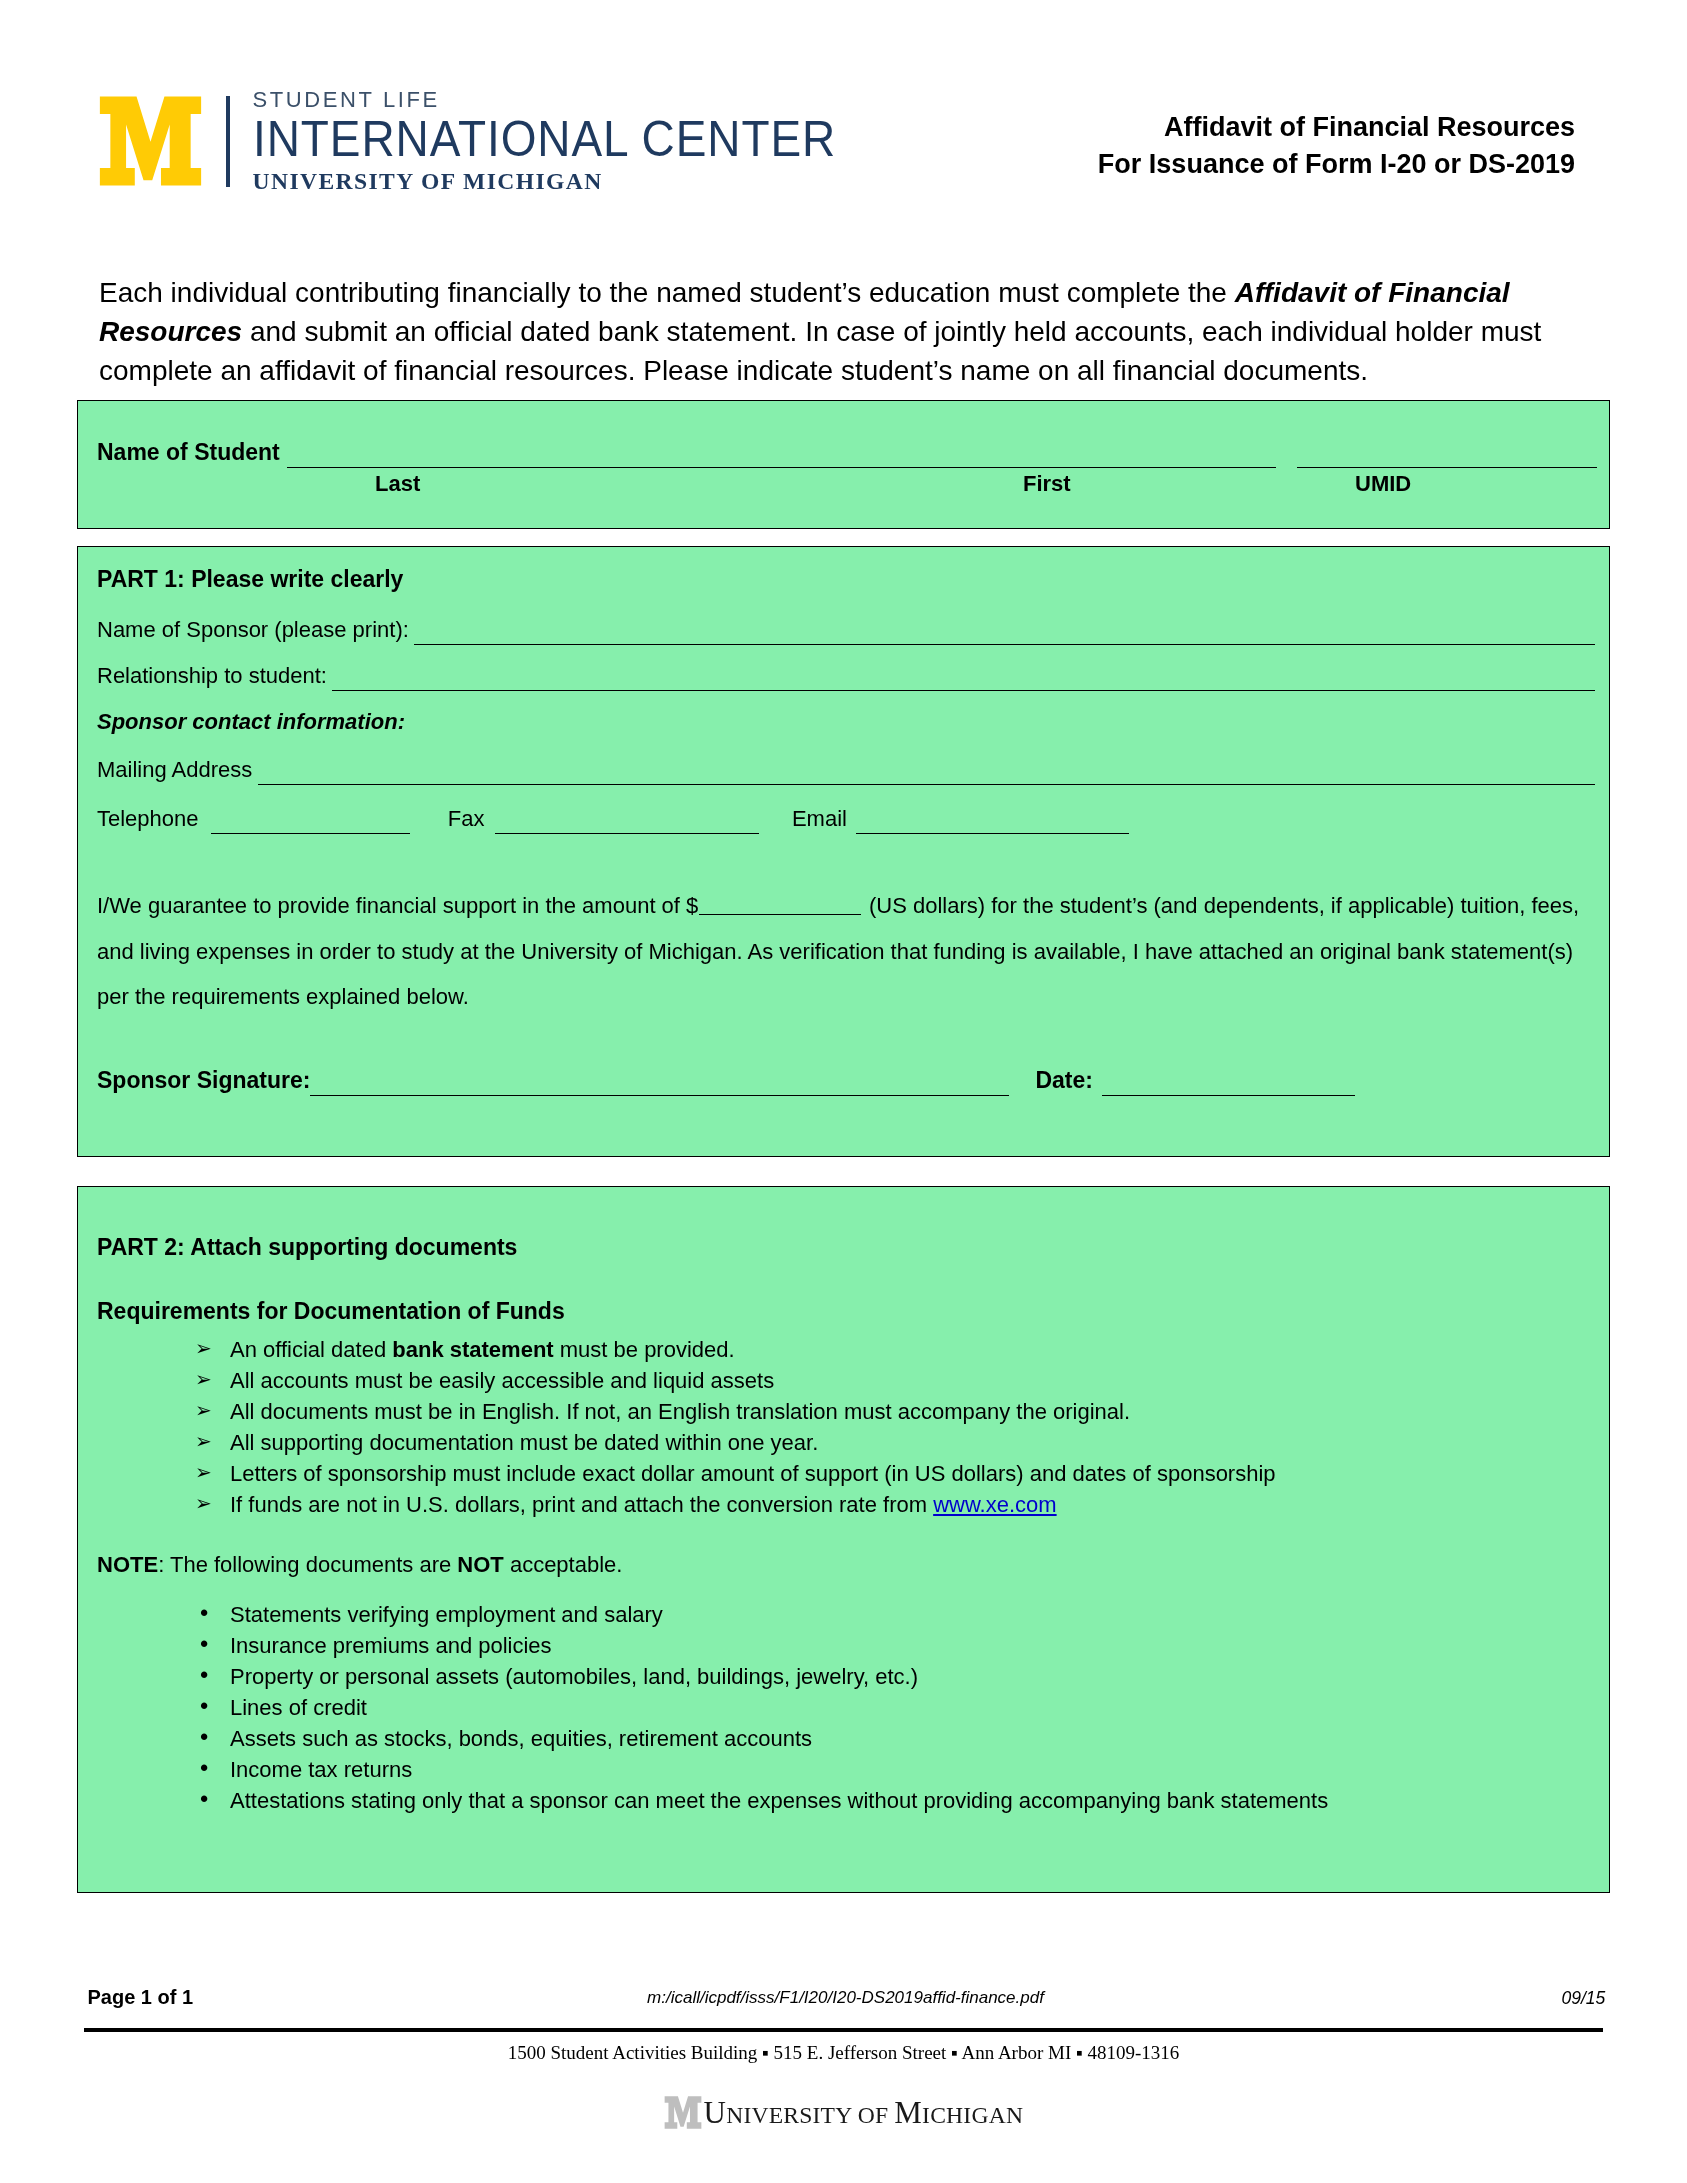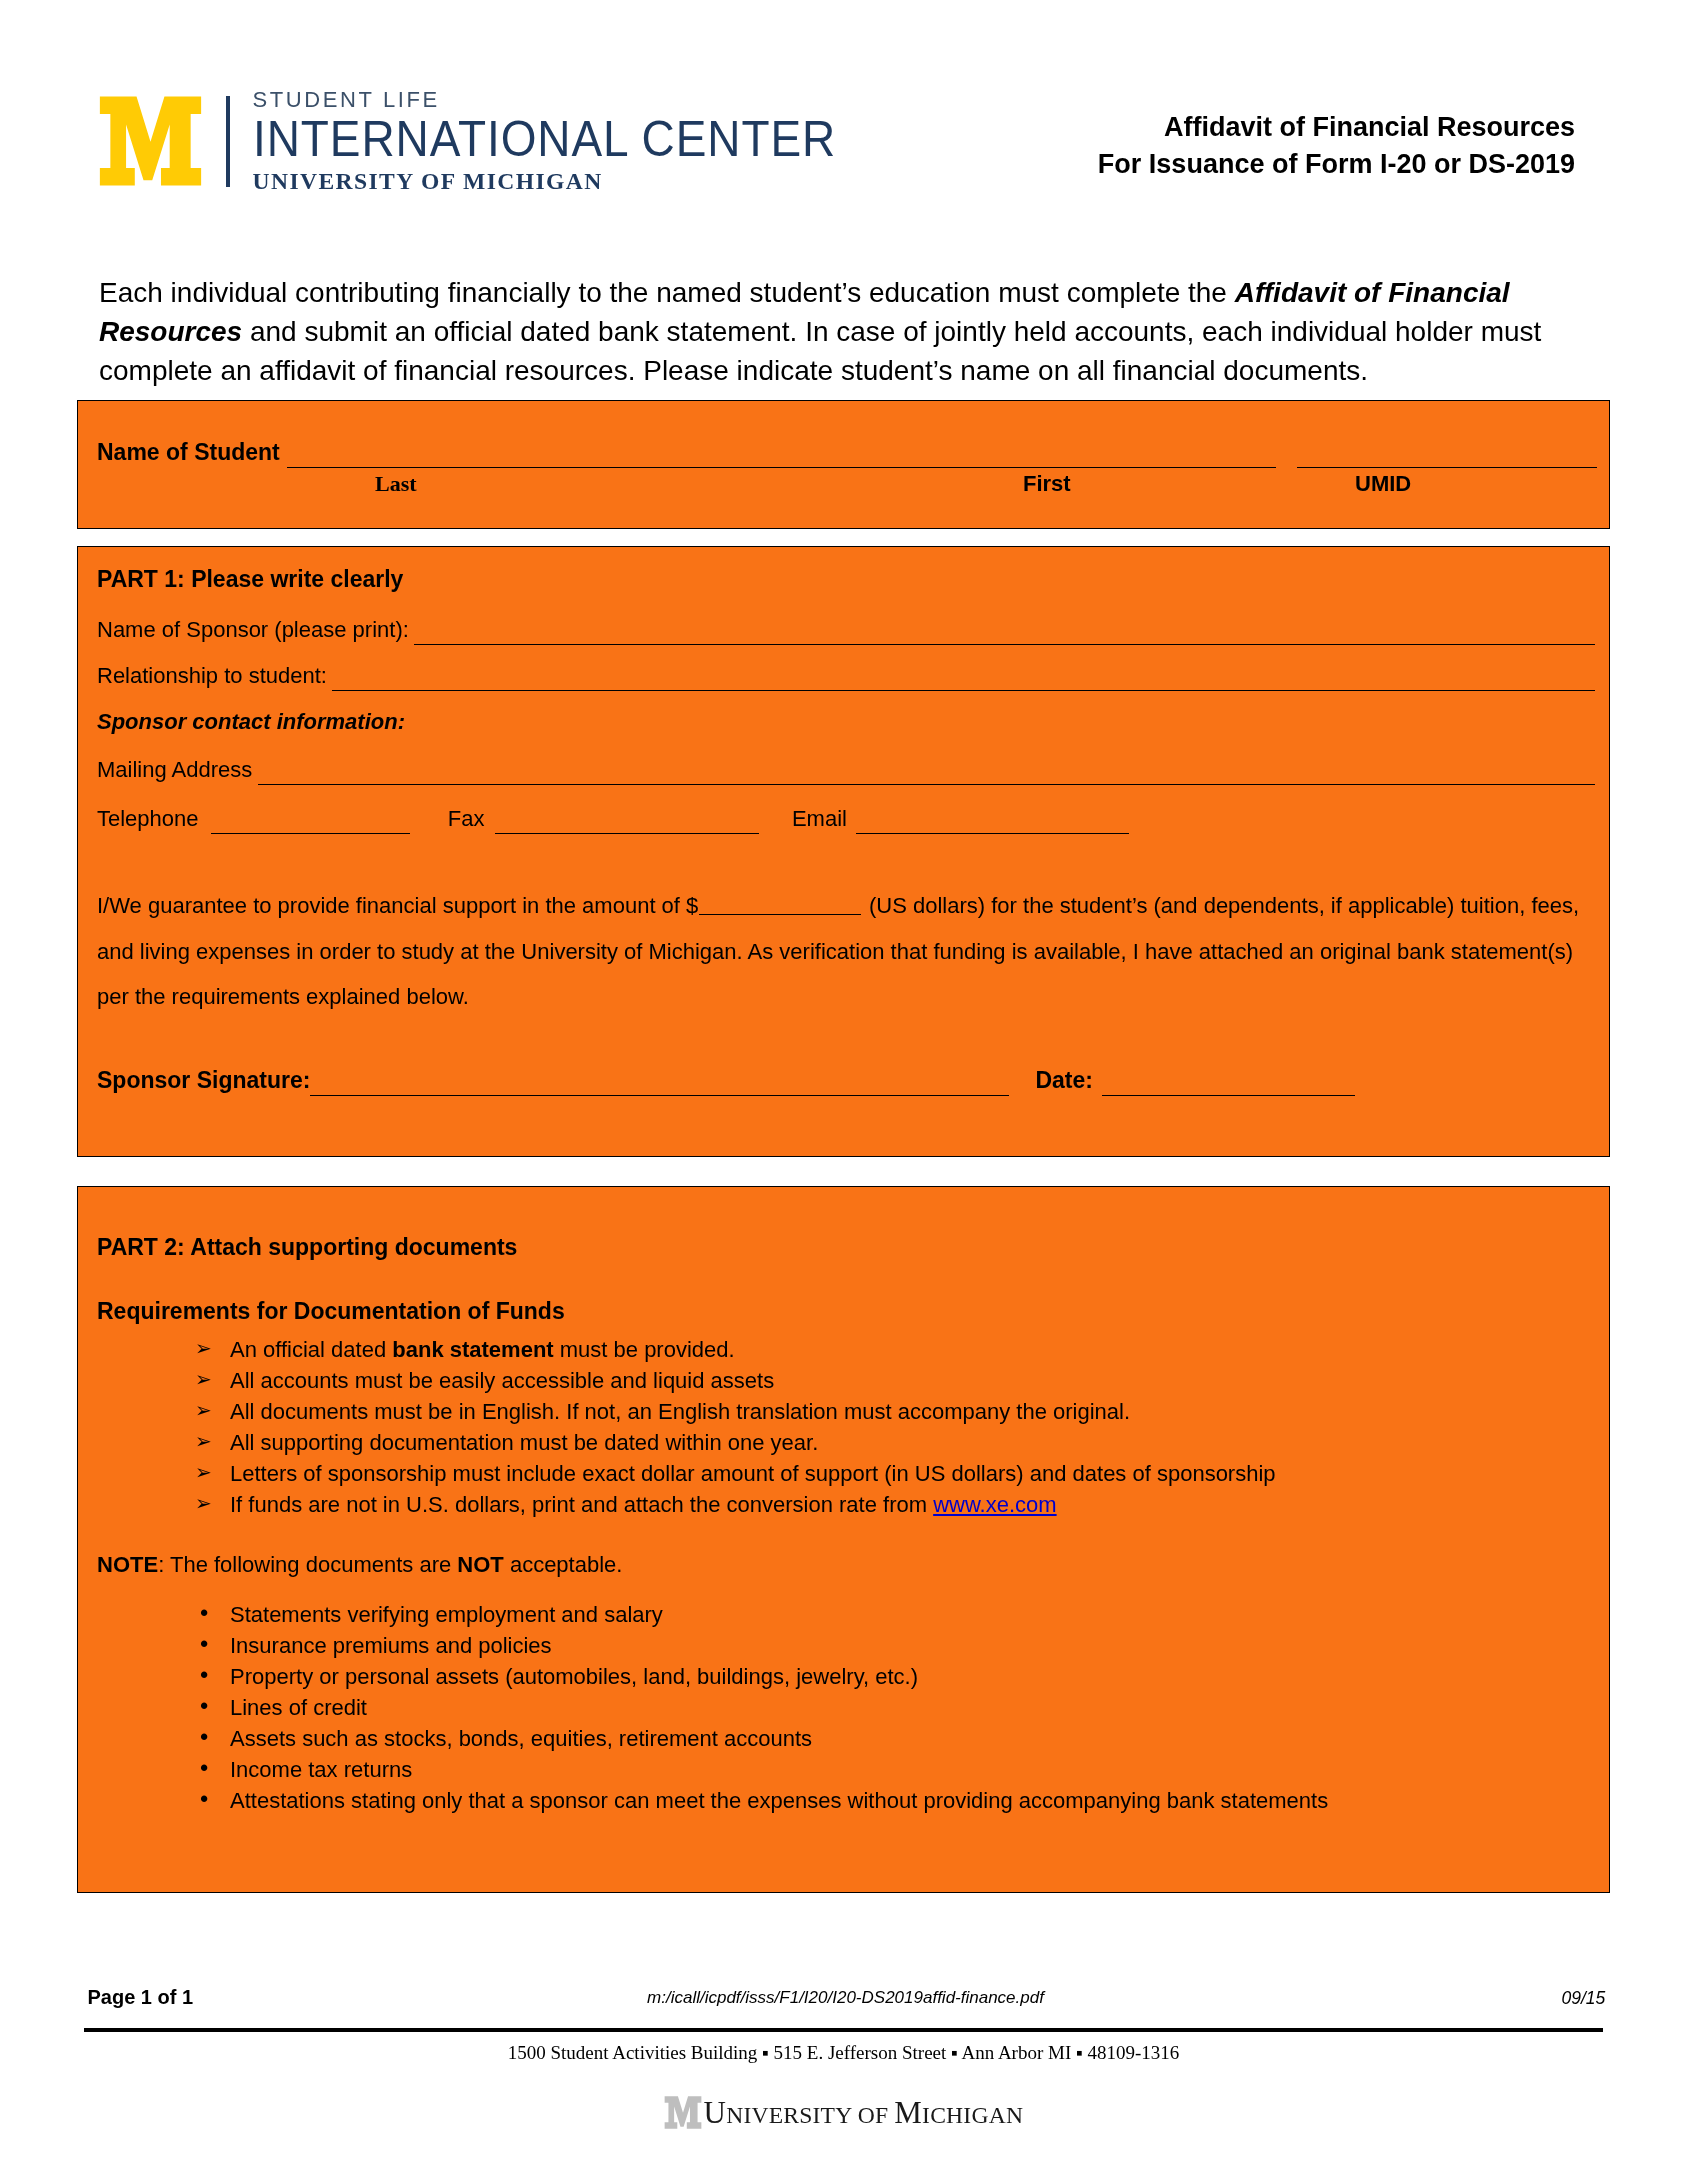--- a/index.html
+++ b/index.html
@@ -99,21 +99,21 @@
     line-height: 1.40;
     text-align: left;
   }
   .intro b { font-weight: bold; font-style: italic; }
 
   
   .box {
     position: absolute;
     border: 1.7px solid #000;
     box-sizing: border-box;
-    background: #f97316;
+    background: #86efac;
   }
   #box-student { left: 77px; right: 77px; top: 400px; height: 129px; }
   #box-part1   { left: 77px; right: 77px; top: 546px; height: 611px; }
   #box-part2   { left: 77px; right: 77px; top: 1186px; height: 707px; }
 
   
   .student-row {
     position: absolute;
     left: 19px; right: 12.2px; top: 38px;
     display: flex;
@@ -129,21 +129,21 @@
   .ul-last  { flex: 1 1 auto; margin-left: 7px; }
   .ul-umid  { width: 300px; margin-left: 21px; }
   .student-captions {
     position: absolute;
     left: 19px; right: 12.2px; top: 70px;
     height: 28px;
     font-size: 22px;
     font-weight: bold;
   }
   .cap { position: absolute; }
-  .cap-last  { left: 278px; font-family: Liberation Serif, serif; }
+  .cap-last  { left: 278px; }
   .cap-first { left: 926px; }
   .cap-umid  { left: 1258px; }
 
   
   .p1 { position: absolute; left: 19px; right: 14px; top: 0; }
   .p1-title {
     position: absolute; top: 19px; left: 0;
     font-size: 23px; font-weight: bold;
   }
   .fieldrow {

